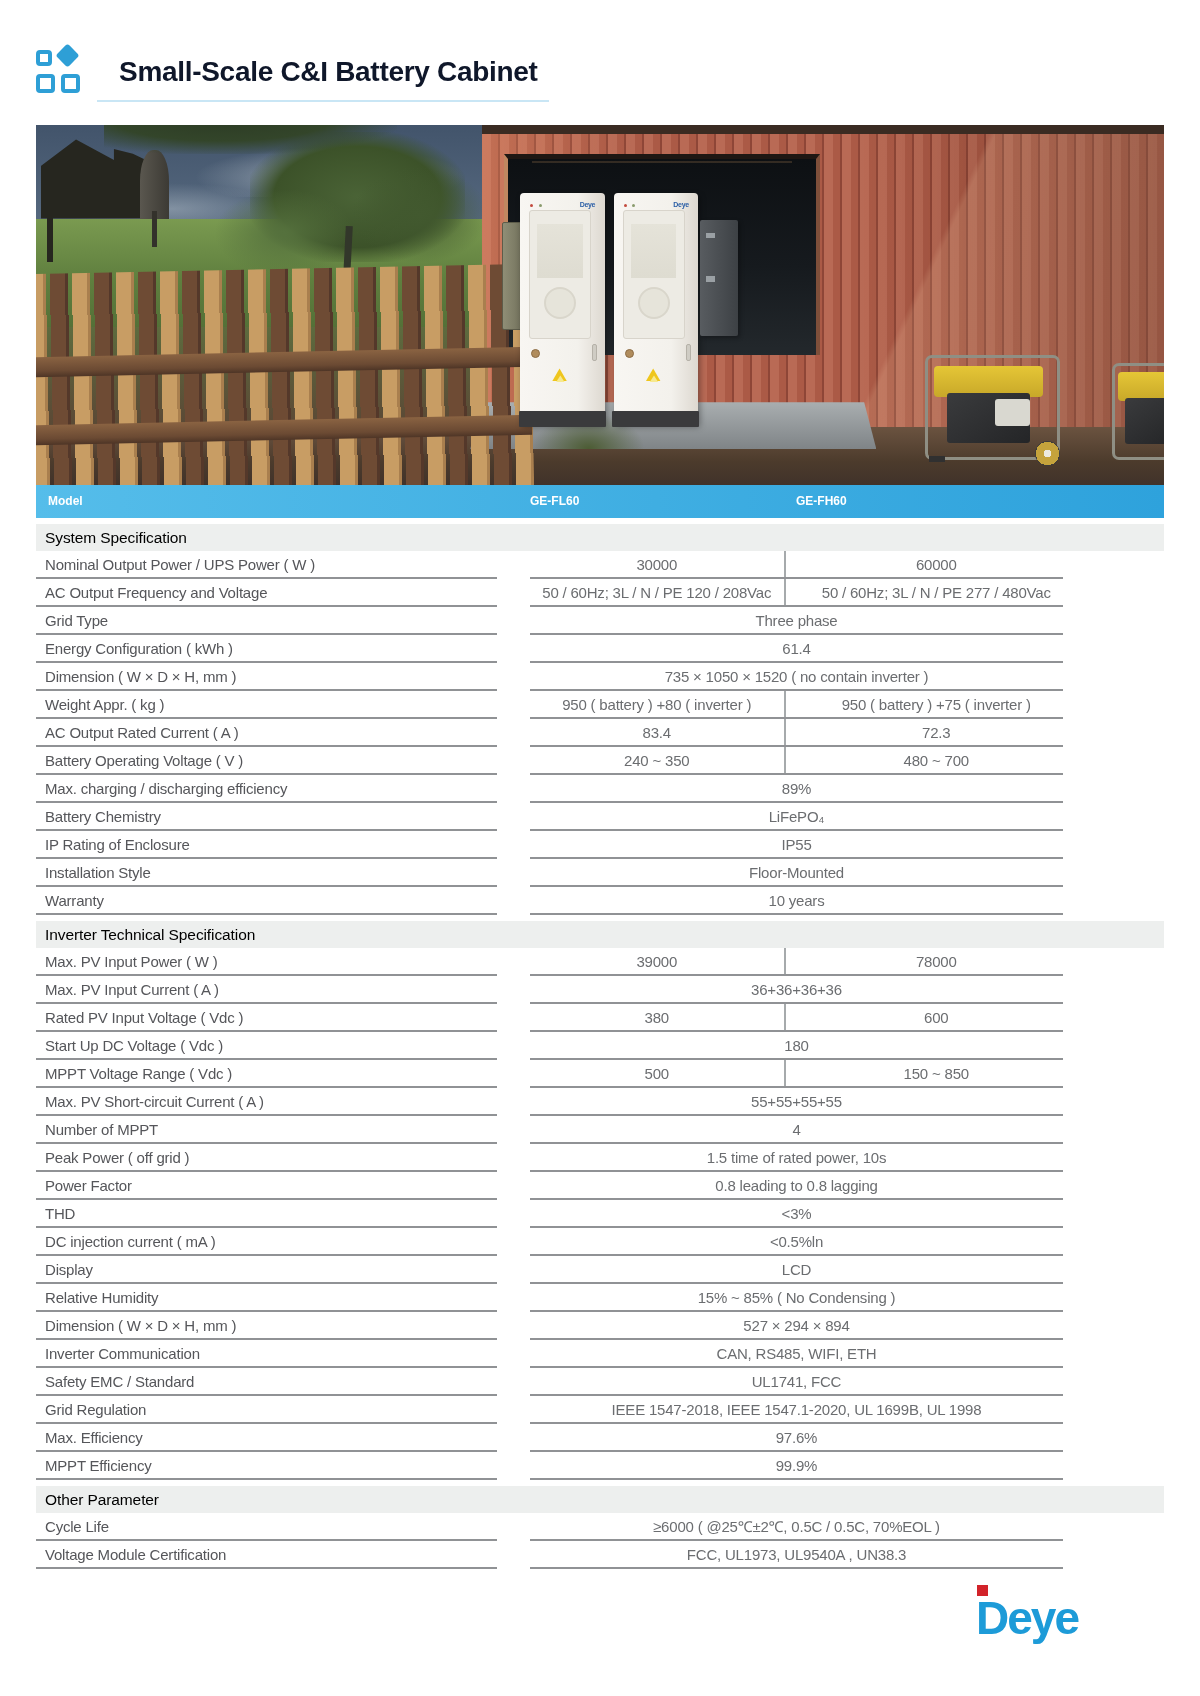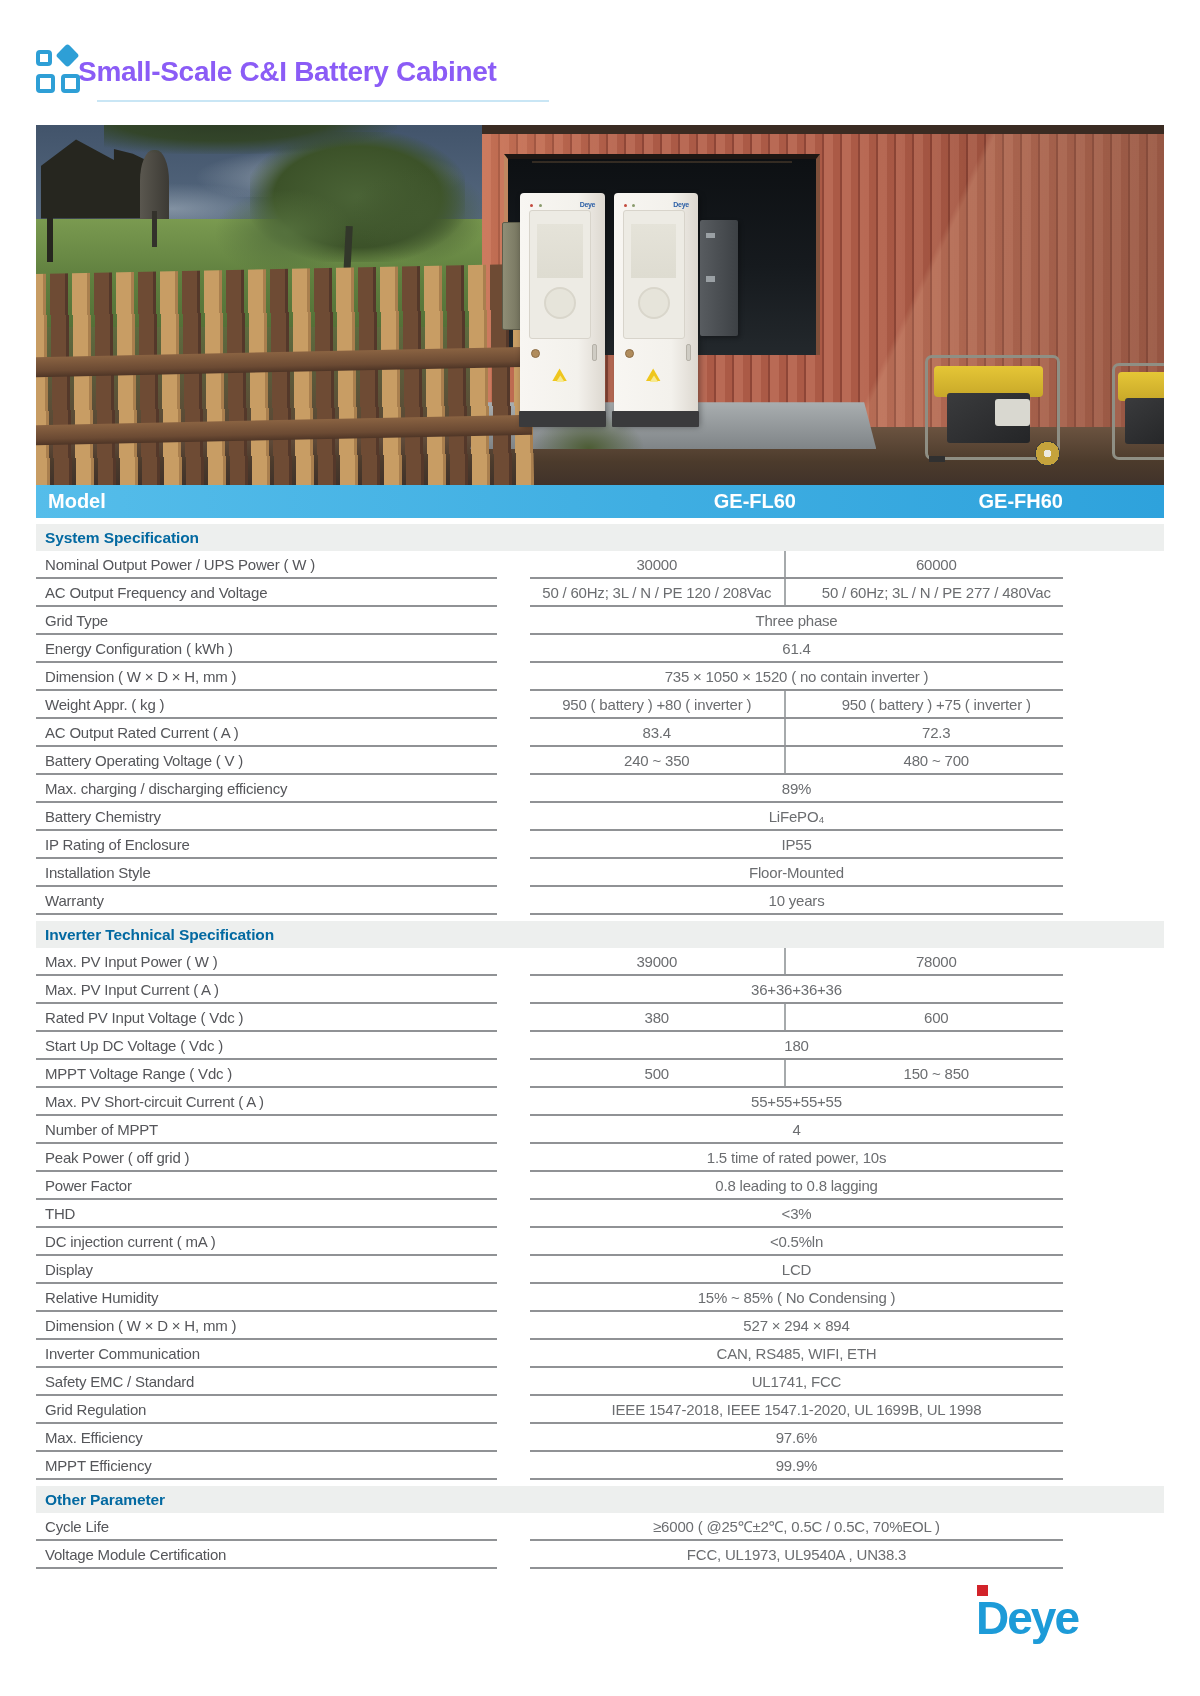--- a/index.html
+++ b/index.html
@@ -8,21 +8,21 @@
   .page { position:relative; width:1200px; height:1696px; padding:48px 36px 0 36px; }
 
   
   .hdr { position:relative; height:58px; }
   .bm { position:absolute; left:0; top:0; width:48px; height:48px; }
   .bm .sq { position:absolute; border:4px solid #2E9FD6; border-radius:4px; }
   .bm .sq1 { left:0; top:2px; width:16px; height:16px; }
   .bm .sq2 { left:0; top:26px; width:19px; height:19px; }
   .bm .sq3 { left:25px; top:26px; width:19px; height:19px; }
   .bm .diamond { position:absolute; left:23px; top:-1px; width:17px; height:17px; background:#2E9FD6; transform:rotate(45deg); border-radius:3px; }
-  .hdr h1 { margin-left:42px; padding-top:8px; font-size:28px; font-weight:bold; color:#8b5cf6; letter-spacing:-0.3px; }
+  .hdr h1 { margin-left:83px; padding-top:8px; font-size:28px; font-weight:bold; color:#0f172a; letter-spacing:-0.3px; }
   .title-rule { margin-left:61px; margin-top:12px; width:452px; height:2px; background:#C9E6F5; }
 
   
   .hero { position:relative; margin-top:19px; width:1128px; height:360px; overflow:hidden; background:#5b6d80; }
   .hero div { position:absolute; }
   .sky { inset:0; background:linear-gradient(180deg,#42546b 0%,#5e7187 38%,#8b9dab 62%,#b3c0c7 78%); }
   .cloud1 { left:14%; top:6%; width:24%; height:14%; background:radial-gradient(ellipse at 50% 60%, rgba(220,228,232,.55), rgba(220,228,232,0) 70%); }
   .cloud2 { left:2%; top:16%; width:20%; height:12%; background:radial-gradient(ellipse at 50% 60%, rgba(200,210,218,.4), rgba(200,210,218,0) 70%); }
   .field { left:0; top:26%; width:44%; height:36%; background:linear-gradient(180deg,#7a9a50 0%,#60803f 45%,#4f6a34 100%); }
   .field2 { left:0; top:56%; width:44%; height:36%; background:linear-gradient(180deg,#5d6b3e,#5b4b36 70%,#53442f); }
@@ -93,29 +93,29 @@
   .gen-tank { left:7%; top:10%; width:80%; height:30%; background:linear-gradient(180deg,#e5c636,#c8a829); border-radius:4px; }
   .gen-engine { left:16%; top:36%; width:62%; height:48%; background:linear-gradient(145deg,#3a3b3d,#242527); border-radius:3px; }
   .gen-alt { left:52%; top:42%; width:26%; height:26%; background:#d9d8d0; border-radius:3px; }
   .gen-wheel { right:0%; bottom:-6%; width:25px; height:25px; border-radius:50%;
     background:radial-gradient(circle,#eceadf 0 22%,#c5a33c 22% 66%,#3b3b39 66% 100%); }
   .gen-foot { left:3%; bottom:-2%; width:12%; height:6%; background:#303030; }
 
   
   .model-bar { position:relative; width:1128px; height:33px; margin-top:0;
     background:linear-gradient(90deg,#55BDEA 0%,#3FAEE2 55%,#2EA2DC 100%); color:#ffffff; font-weight:bold; }
-  .model-bar span { position:absolute; top:0; line-height:33px; font-size:20px; }
+  .model-bar span { position:absolute; top:0; line-height:33px; font-size:12px; }
   .model-label { left:12px; }
-  .colh { text-align:right; }
+  .colh { text-align:left; }
   .col1 { left:494px; width:266px; }
   .col2 { left:760px; width:267px; }
 
   #spec-table { width:1128px; }
   .section-band { height:27px; margin-top:6px; background:#EDEFEE; display:flex; align-items:center; padding-left:9px; }
-  .section-band span { color:#0369a1; font-weight:bold; font-size:15.5px; letter-spacing:-0.1px; }
+  .section-band span { color:#000000; font-weight:normal; font-size:15.5px; letter-spacing:-0.1px; }
   .spec-row { display:flex; height:28px; }
   .cell-label { width:461px; height:100%; display:flex; align-items:center; padding-left:9px;
     border-bottom:2px solid #909295; color:#55565A; font-size:15px; letter-spacing:-0.2px; white-space:nowrap; }
   .row-gap { width:33px; height:100%; }
   .value-area { width:533px; height:100%; display:flex; border-bottom:2px solid #909295; }
   .vcell { flex:1; display:flex; align-items:center; justify-content:center;
     color:#6B6D70; font-size:15px; letter-spacing:-0.2px; white-space:nowrap; }
   .vcell + .vcell { border-left:2px solid #A6AAAC;padding-left:24px; }
 
   

